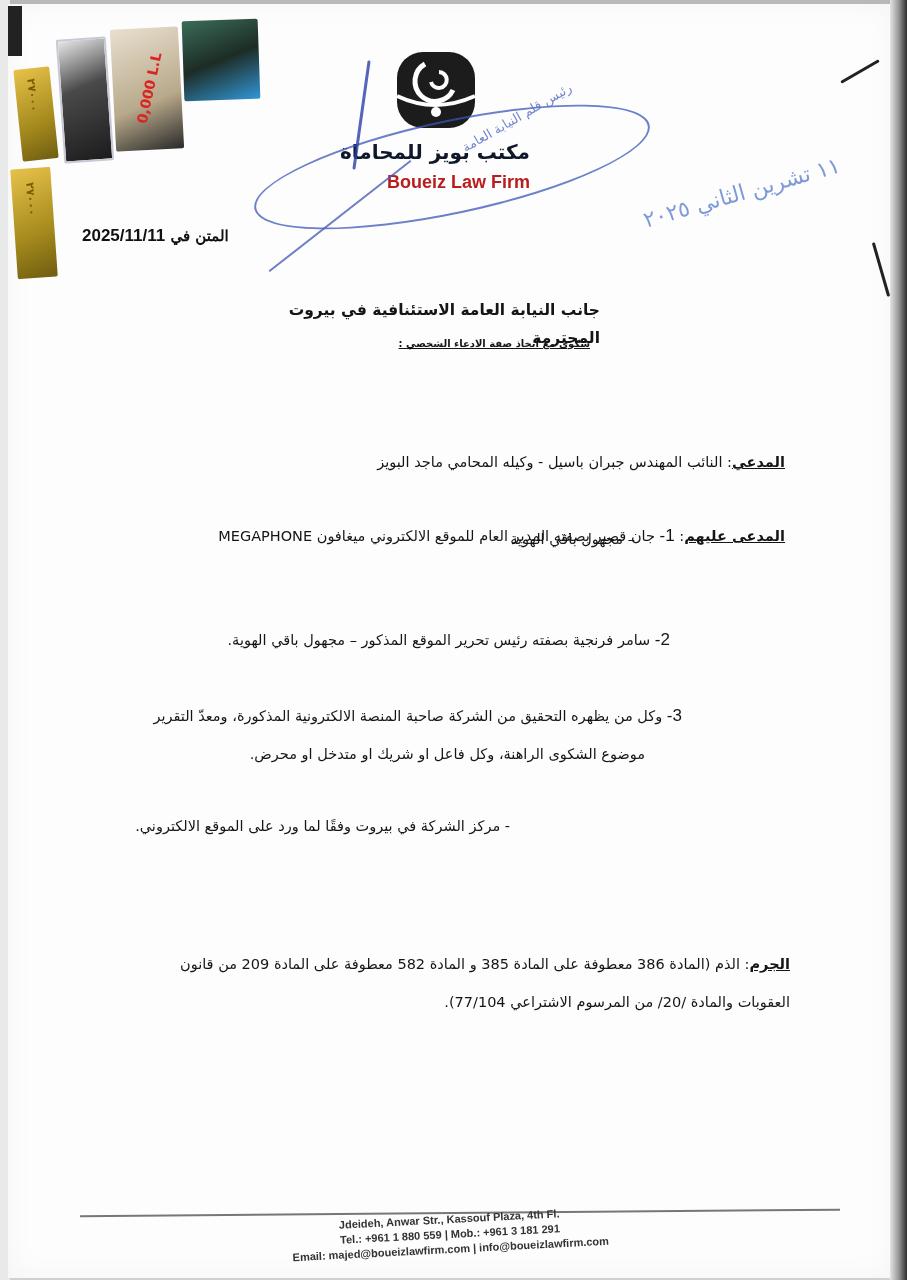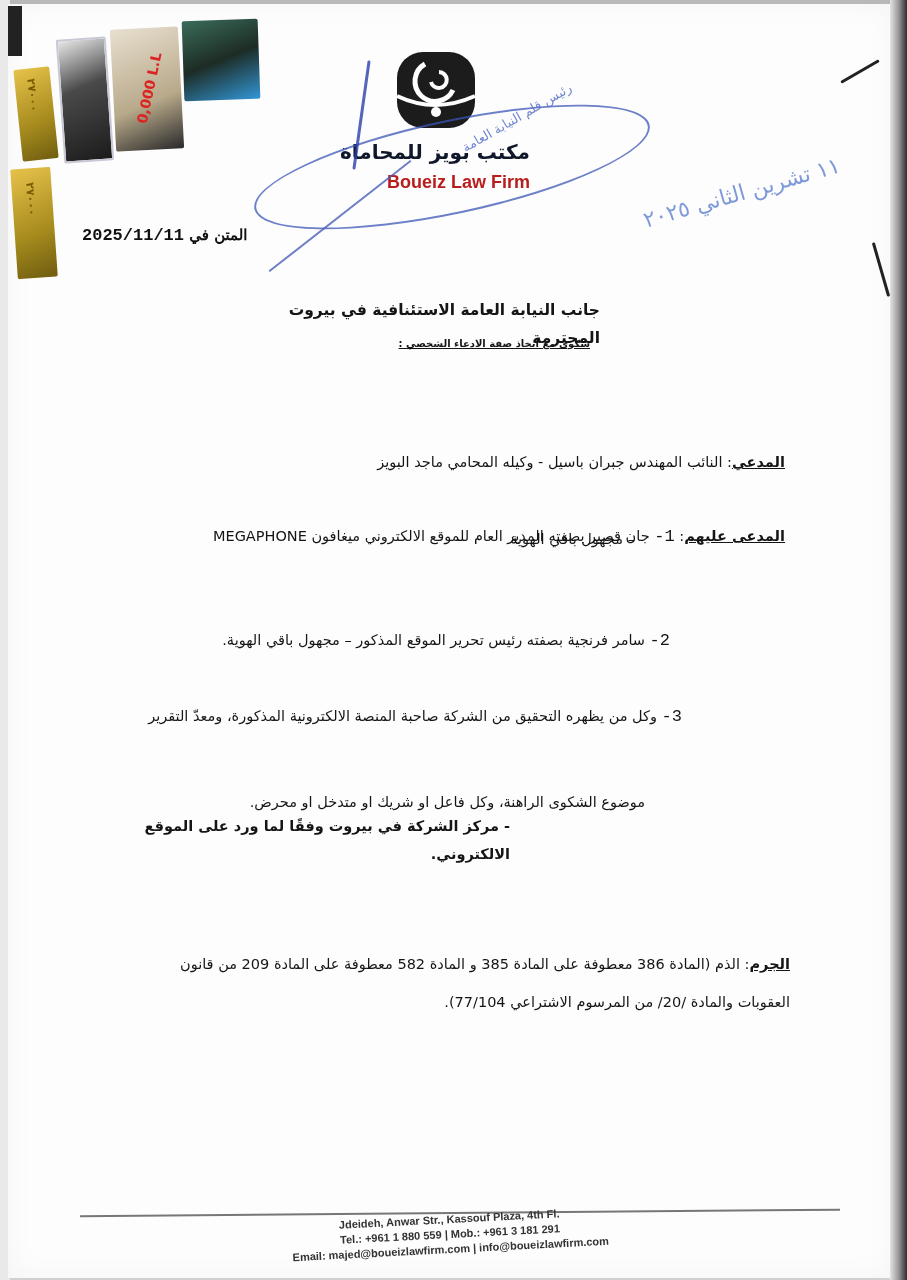--- a/index.html
+++ b/index.html
@@ -43,21 +43,21 @@
   .ink-stroke { position:absolute; background:#2a3fa8; opacity:0.8; border-radius:2px; }
   .blue-handwrite { position:absolute; color:#5a73c8; font-family:"DejaVu Sans",sans-serif; font-size:13px; transform:rotate(-30deg); opacity:0.85; }
   .pencil-date { position:absolute; left:640px; top:180px; color:#7f9ad8; font-size:22px; font-family:"DejaVu Sans",sans-serif; transform:rotate(-16deg); direction:rtl; letter-spacing:2px; }
   .pen-mark { position:absolute; height:3px; background:#222; border-radius:2px; }
 
   .date-line { position:absolute; left:82px; top:226px; font-size:15px; color:#111; direction:rtl; font-weight:bold; }
 
   .txt { position:absolute; direction:rtl; text-align:right; color:#151515; font-family:"DejaVu Sans",sans-serif; font-size:14.5px; line-height:28px; }
   .bold { font-weight:bold; }
   .ul { text-decoration:underline; }
-  .num { font-family:Liberation Mono, monospace; font-size:17px; }
+  .num { font-family:Liberation Sans, sans-serif; font-size:17px; }
 
   .footer-line { position:absolute; left:80px; top:1212px; width:760px; height:2px; background:#777; transform:rotate(-0.5deg); }
   .footer { position:absolute; left:270px; top:1212px; width:360px; font-family:"Liberation Sans",sans-serif; font-size:11px; color:#333; font-weight:bold; transform:rotate(-3deg); line-height:15px; text-align:center; }
 </style>
 </head>
 <body>
 
 <div class="top-edge"></div>
 <div class="left-edge"></div>
 <div class="page"></div>
@@ -114,23 +114,23 @@
 
 <div class="txt" style="left:160px;top:626px;width:510px;">
   <span class="num">2-</span>
   <span>سامر فرنجية بصفته رئيس تحرير الموقع المذكور – مجهول باقي الهوية.</span>
 </div>
 
 <div class="txt" style="left:100px;top:702px;width:582px;">
   <span class="num">3-</span>
   <span>وكل من يظهره التحقيق من الشركة صاحبة المنصة الالكترونية المذكورة، ومعدّ التقرير</span>
 </div>
-<div class="txt" style="left:200px;top:740px;width:445px;margin-top:48px;">موضوع الشكوى الراهنة، وكل فاعل او شريك او متدخل او محرض.</div>
+<div class="txt" style="left:200px;top:740px;width:445px;">موضوع الشكوى الراهنة، وكل فاعل او شريك او متدخل او محرض.</div>
 
-<div class="txt" style="left:100px;top:812px;width:410px;font-weight:bold;">
+<div class="txt" style="left:100px;top:812px;width:410px;">
   <span>- </span><span>مركز الشركة في بيروت وفقًا لما ورد على الموقع الالكتروني.</span>
 </div>
 
 <div class="txt" style="left:100px;top:950px;width:690px;">
   <span class="bold ul">الجرم</span><span>: الذم (المادة 386 معطوفة على المادة 385 و المادة 582 معطوفة على المادة 209 من قانون</span>
 </div>
 <div class="txt" style="left:390px;top:988px;width:400px;">العقوبات والمادة /20/ من المرسوم الاشتراعي 77/104).</div>
 
 <div class="footer-line"></div>
 <div class="footer">

